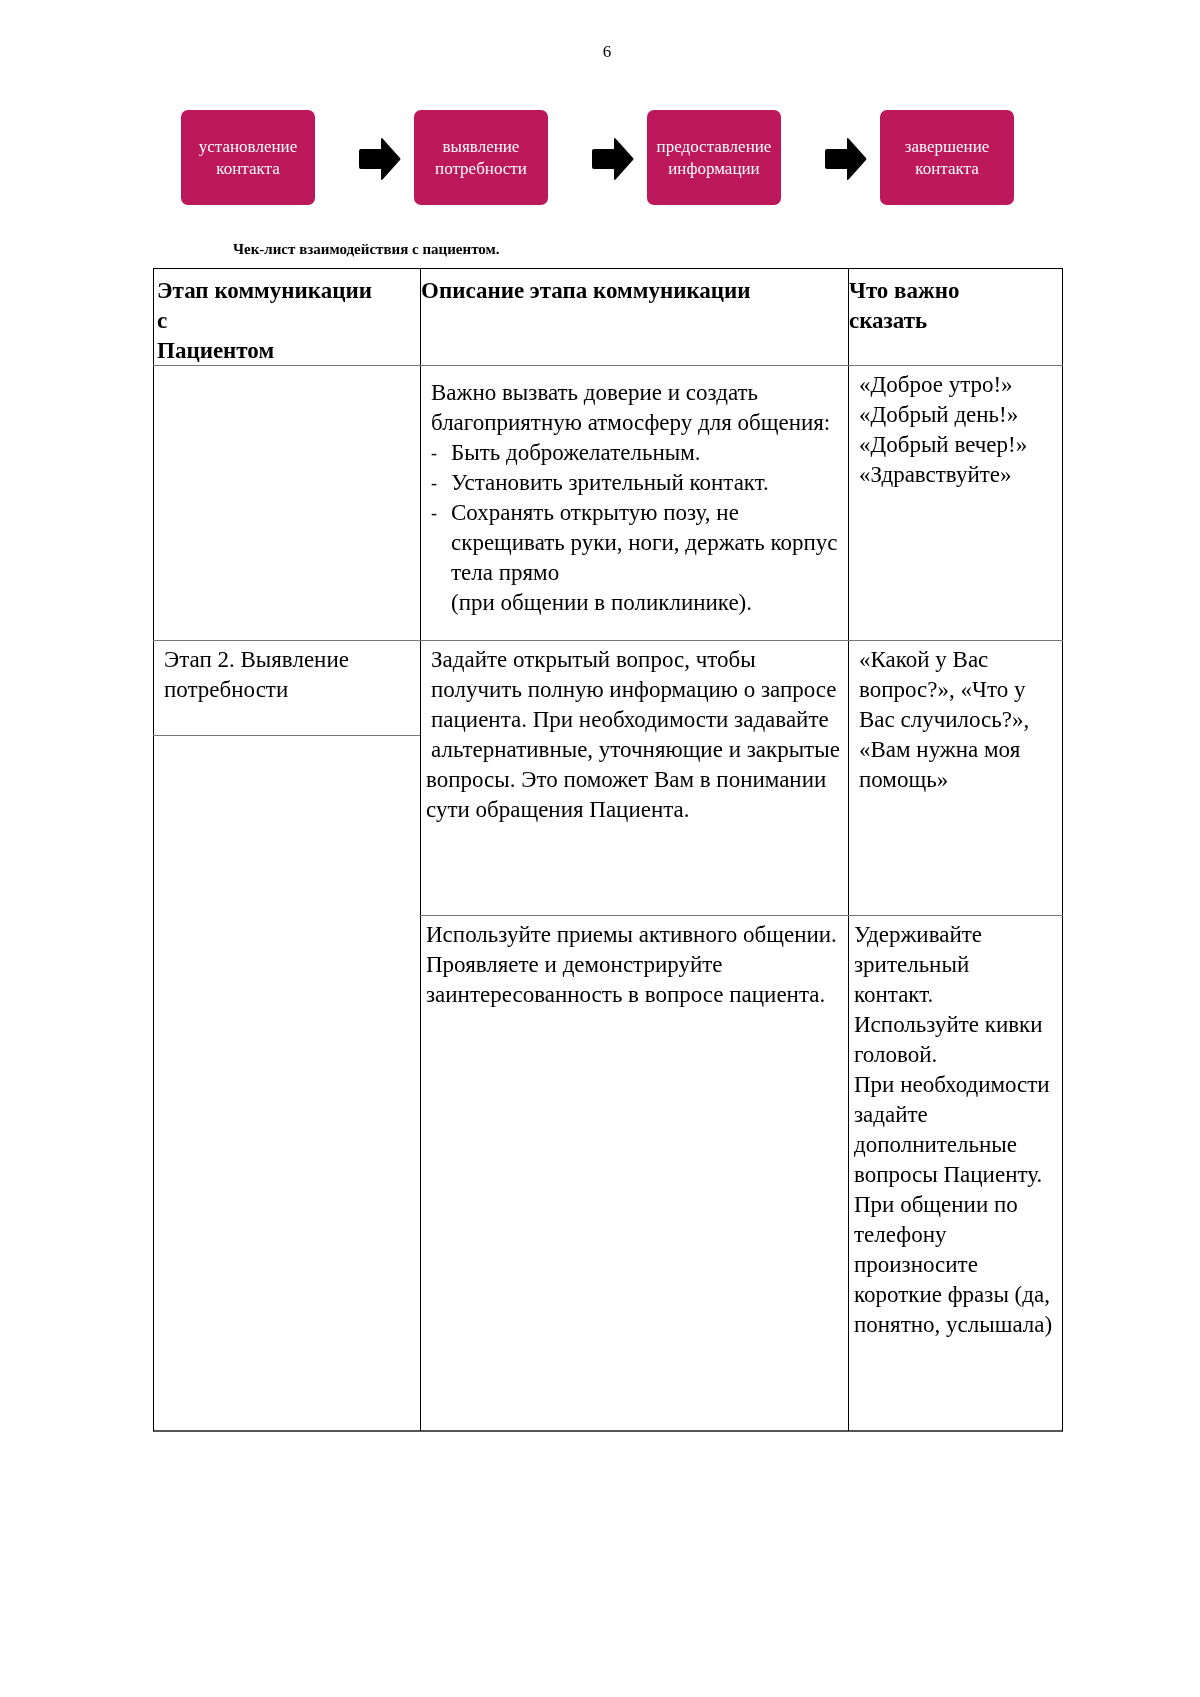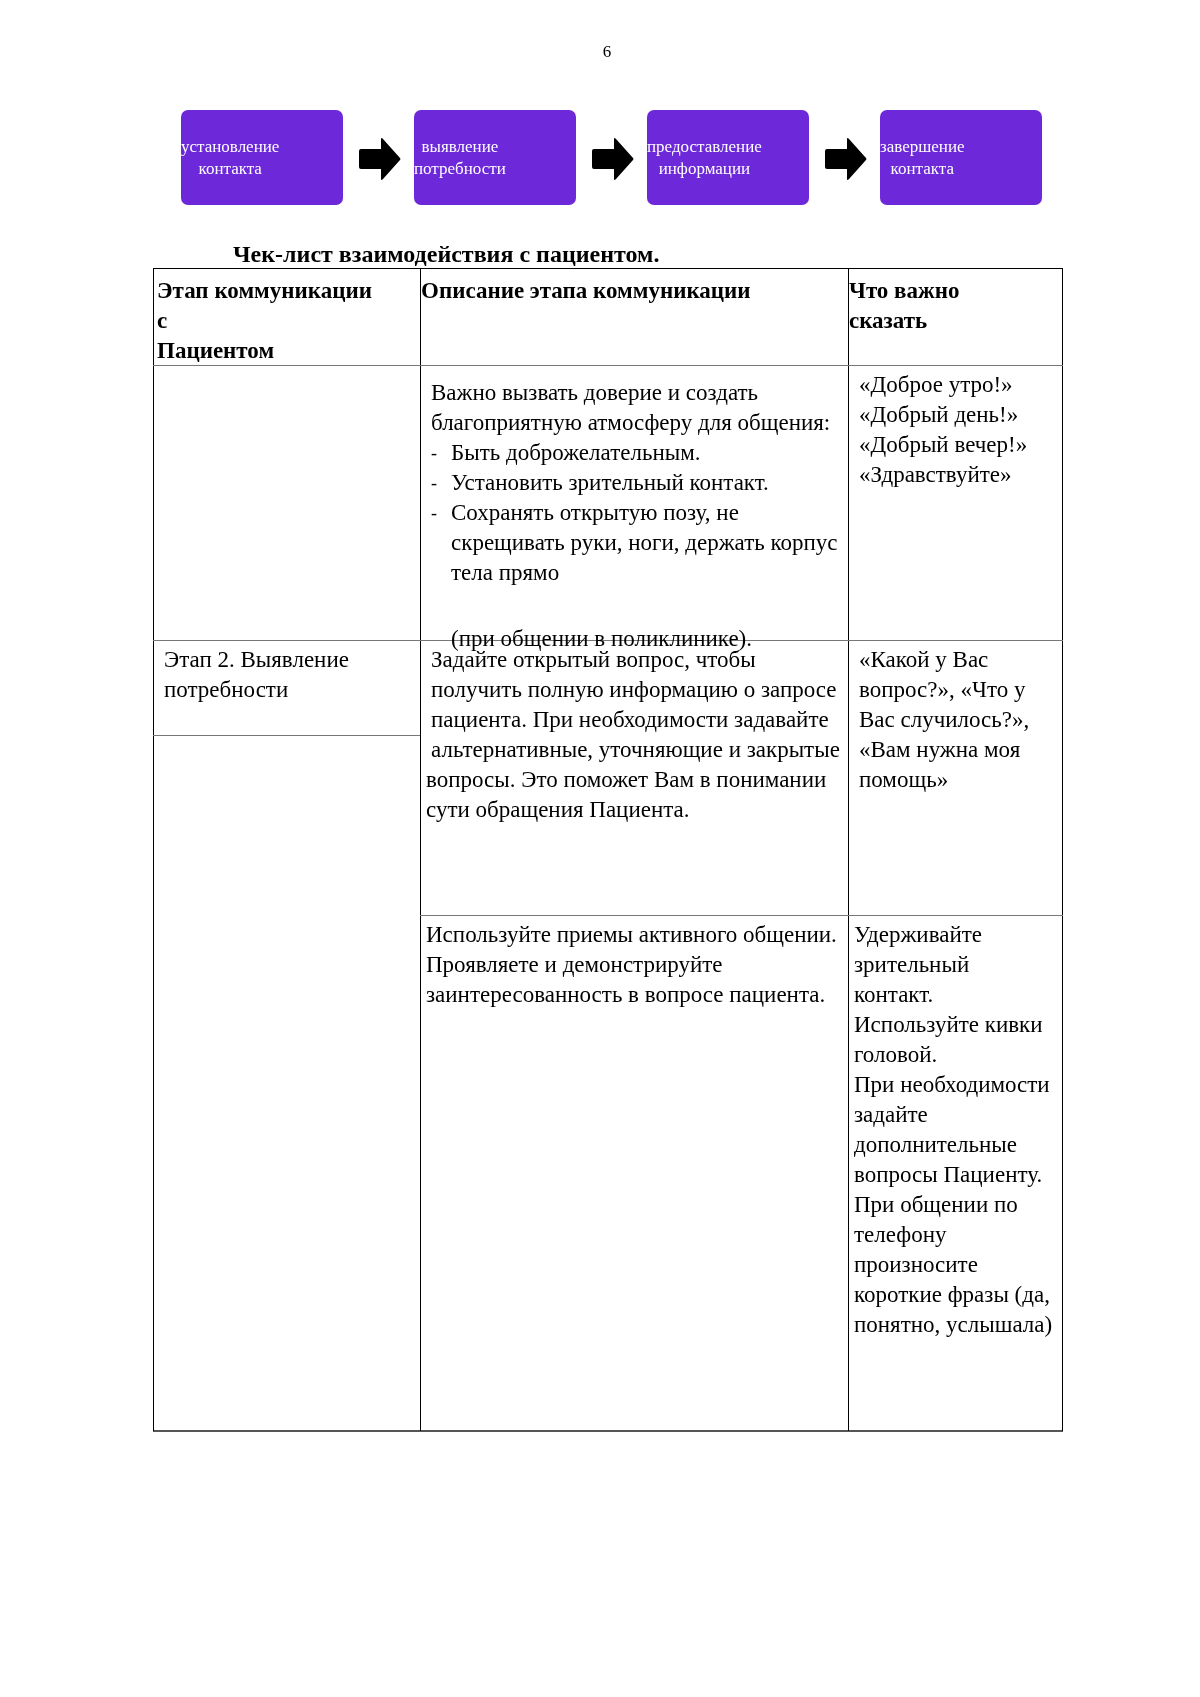--- a/index.html
+++ b/index.html
@@ -1,29 +1,29 @@
 <!DOCTYPE html>
 <html><head>
 <meta charset="utf-8">
 <style>
   html, body { margin:0; padding:0; background:#ffffff; }
   body { width:1200px; height:1697px; position:relative; font-family:"Liberation Serif","DejaVu Serif",serif; color:#000; overflow:hidden; }
   .page-number { position:absolute; top:42px; left:0; width:1214px; text-align:center; font-size:17px; }
   .flow { position:absolute; top:110px; left:181px; width:862px; height:96px; }
-  .step { position:absolute; top:0; width:162px; height:95px; background:#6d28d9; border-radius:7px; color:#fff; display:flex; align-items:center; justify-content:flex-start; text-align:center; font-size:17px; line-height:22px; }
+  .step { position:absolute; top:0; width:134px; height:95px; background:#be185d; border-radius:7px; color:#fff; display:flex; align-items:center; justify-content:center; text-align:center; font-size:17px; line-height:22px; }
   .step span { display:block; }
   .arrow { position:absolute; top:27px; width:42px; height:44px; }
-  .title { position:absolute; top:241px; left:233px; font-weight:bold; font-size:24px; }
+  .title { position:absolute; top:241px; left:233px; font-weight:bold; font-size:15px; }
   .tbl { position:absolute; left:153px; top:268px; width:910px; height:1163px; }
   .line { position:absolute; background:#000; }
   .cell { position:absolute; font-size:23px; line-height:30px; }
   .hdr { font-weight:bold; text-align:left; }
   .bullet { display:flex; }
   .bullet .dash { width:20px; flex:none; font-size:18px; }
-  .indent { padding-left:20px;margin-top:36px; }
+  .indent { padding-left:20px; }
 </style>
 </head>
 <body>
 
 <div class="page-number">6</div>
 
 <div class="flow">
   <div class="step" style="left:0;">
     <div>
         <span>установление</span>

